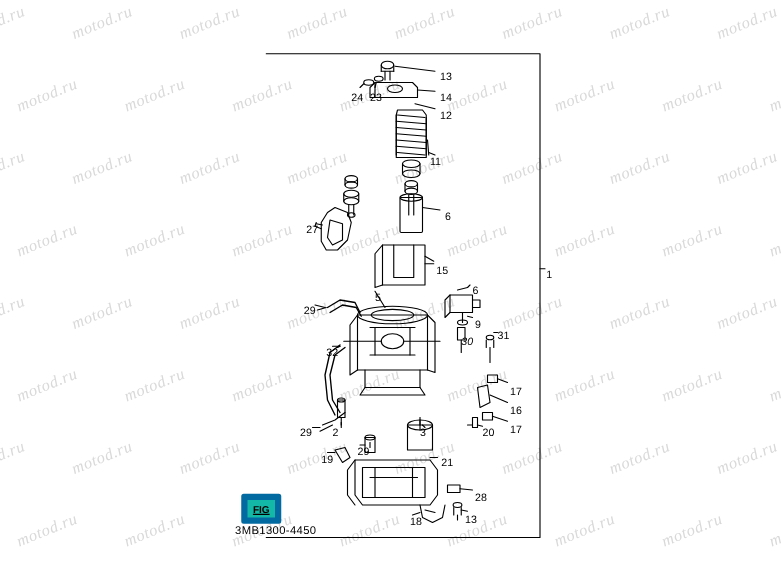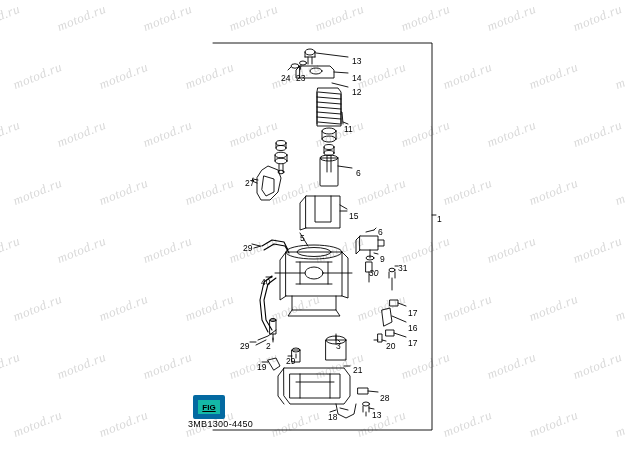--- a/index.html
+++ b/index.html
@@ -333,21 +333,21 @@
     <div class="callout" style="left: 352px; top: 87px;">12</div>
     <div class="callout" style="left: 344px; top: 124px;">11</div>
     <div class="callout" style="left: 356px; top: 168px;">6</div>
     <div class="callout" style="left: 245px; top: 178px;">27</div>
     <div class="callout" style="left: 349px; top: 211px; text-align: center;">15</div>
     <div class="callout" style="left: 437px; top: 214px;">1</div>
     <div class="callout" style="left: 378px; top: 227px;">6</div>
     <div class="callout" style="left: 243px; top: 243px;">29</div>
     <div class="callout" style="left: 300px; top: 233px;">5</div>
     <div class="callout" style="left: 380px; top: 254px;">9</div>
-    <div class="callout" style="left: 261px; top: 277px;">40</div>
+    <div class="callout" style="left: 261px; top: 277px;">32</div>
     <div class="callout" style="left: 369px; top: 268px; font-style: italic;">30</div>
     <div class="callout" style="left: 398px; top: 263px;">31</div>
     <div class="callout" style="left: 408px; top: 308px;">17</div>
     <div class="callout" style="left: 408px; top: 323px;">16</div>
     <div class="callout" style="left: 408px; top: 338px;">17</div>
     <div class="callout" style="left: 386px; top: 341px;">20</div>
     <div class="callout" style="left: 240px; top: 341px;">29</div>
     <div class="callout" style="left: 266px; top: 341px;">2</div>
     <div class="callout" style="left: 336px; top: 341px;">3</div>
     <div class="callout" style="left: 286px; top: 356px;">29</div>

